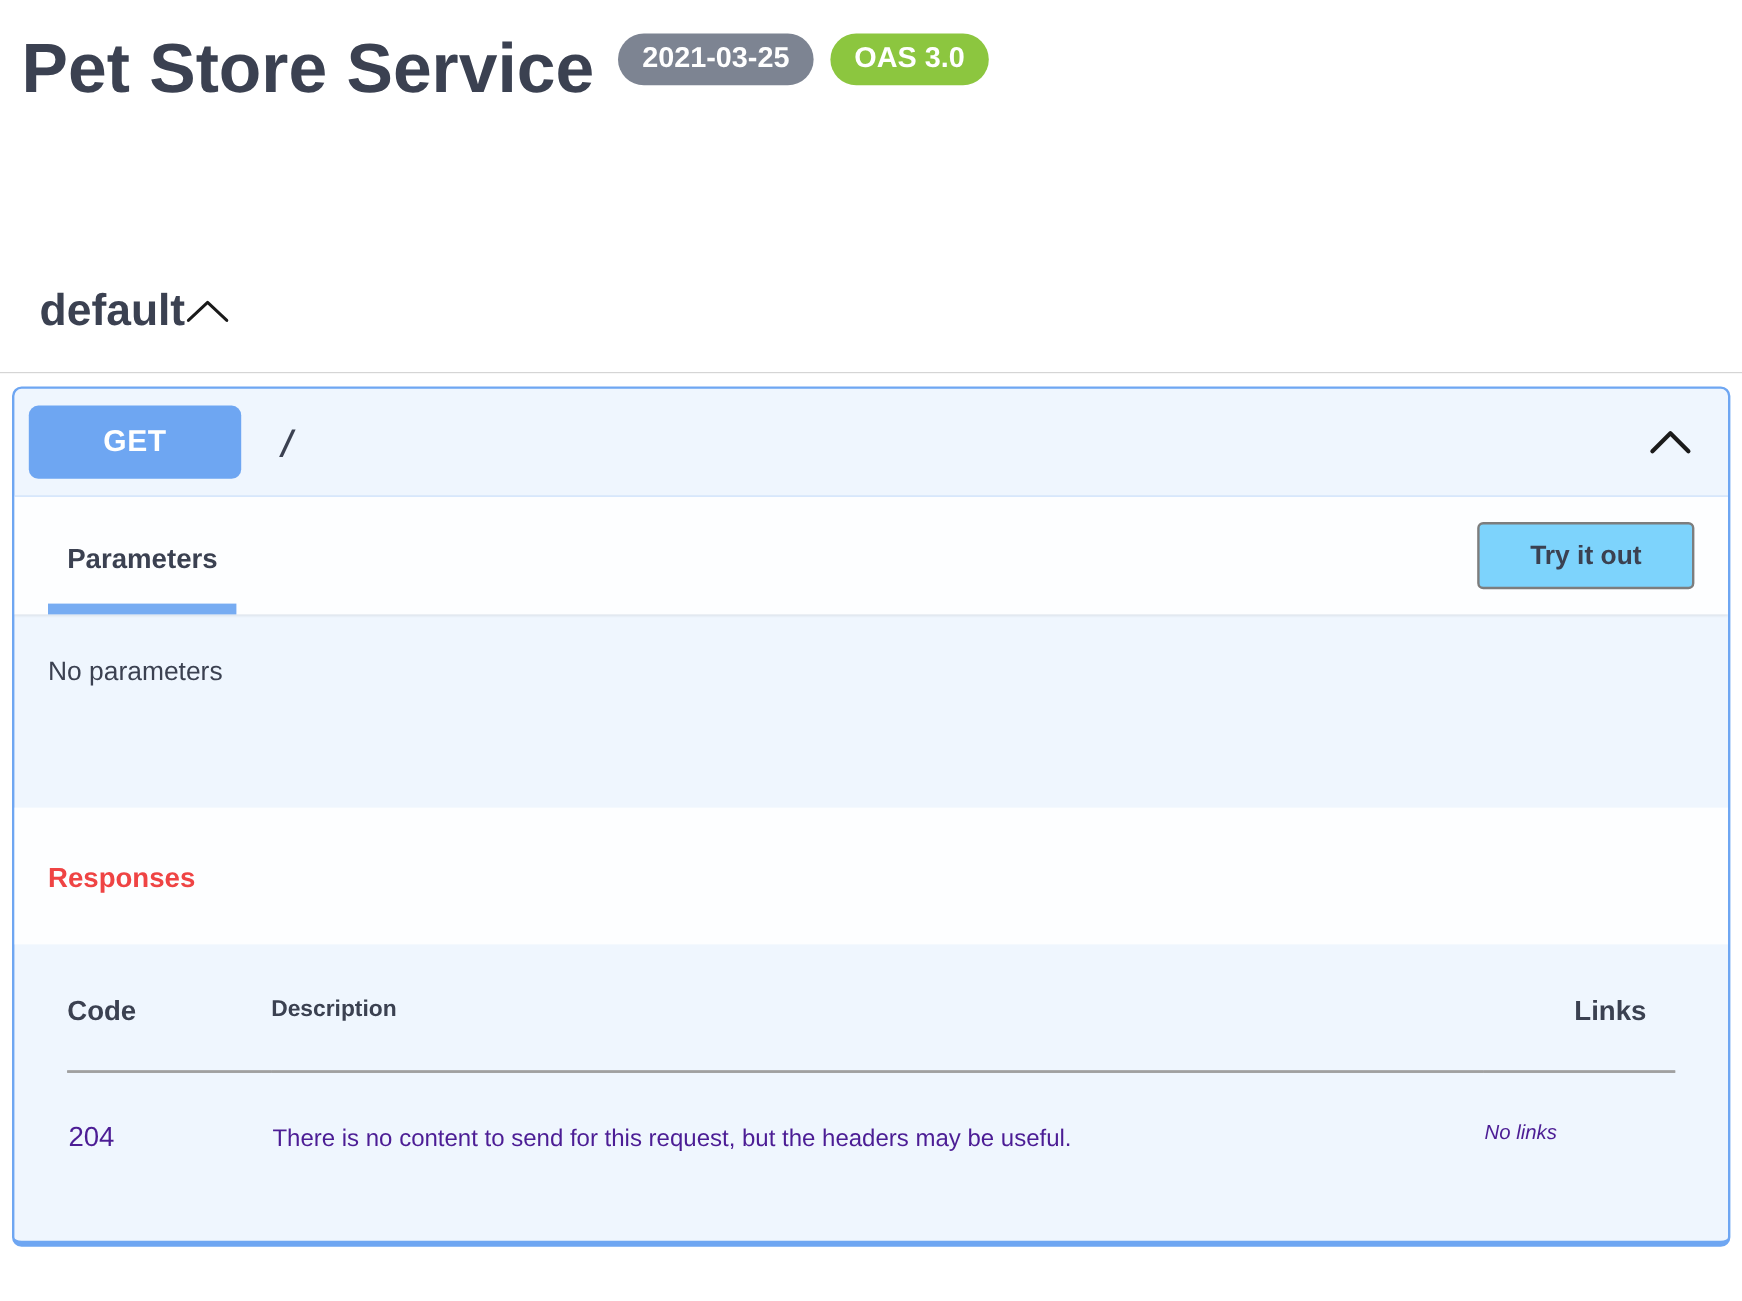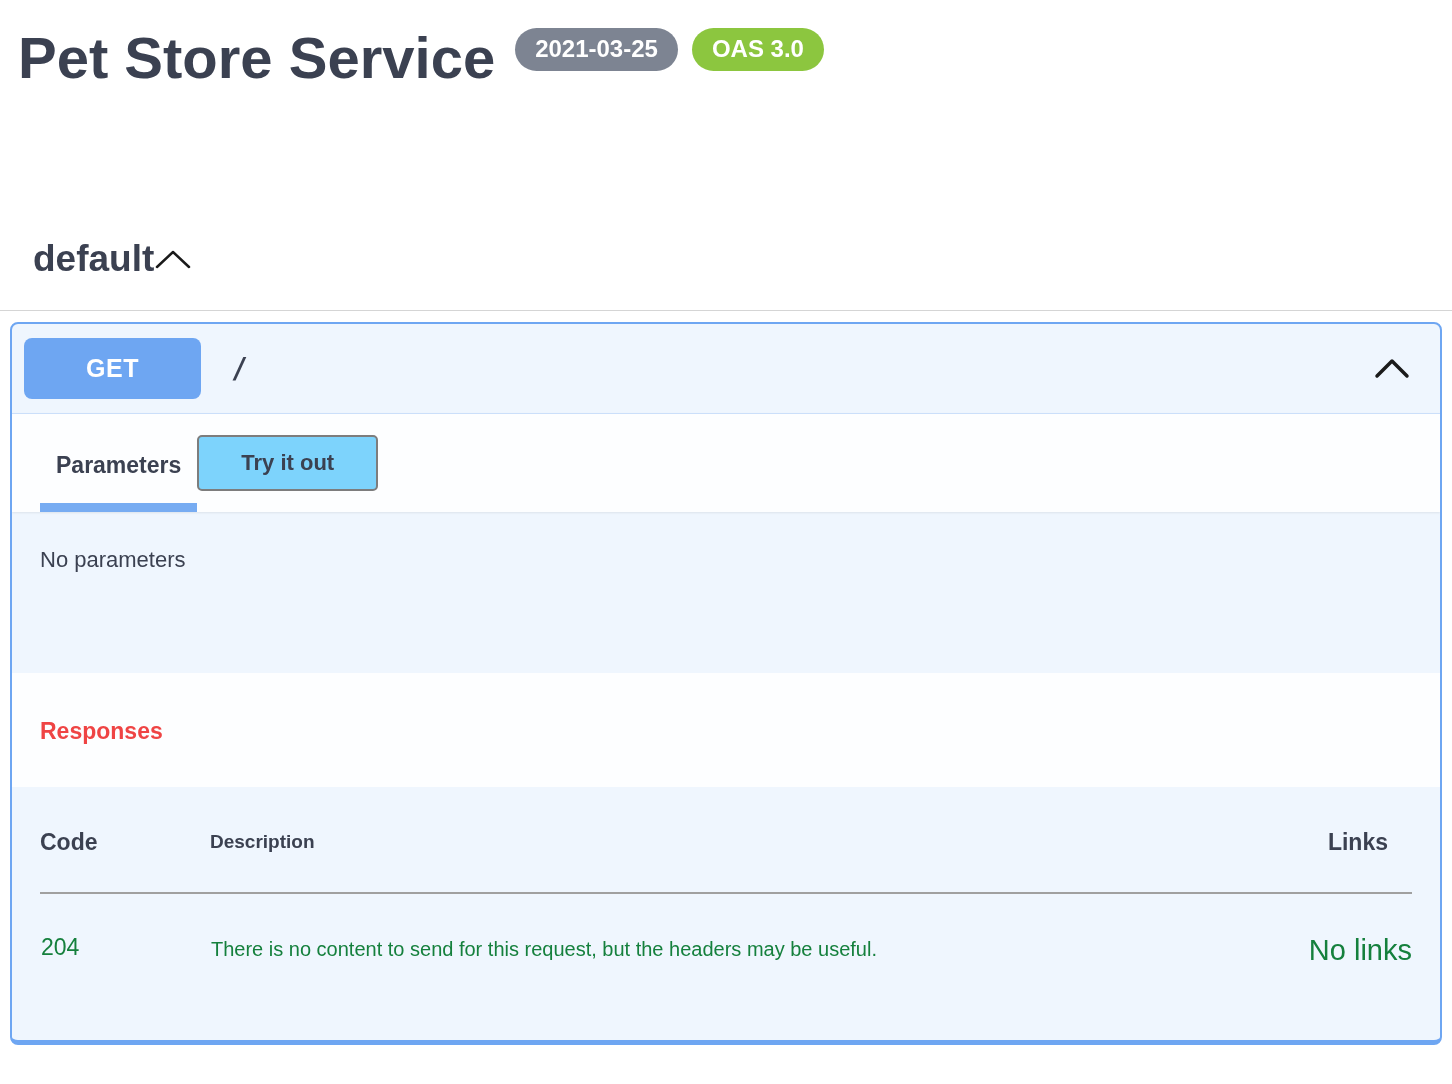--- a/index.html
+++ b/index.html
@@ -100,20 +100,21 @@
     font-family: "DejaVu Sans Mono", monospace;
     font-size: 28px;
     font-weight: 600;
     color: #3b4151;
   }
   .summary-chevron { margin-left: auto; }
 
   
   .section-header {
     display: flex;
+    justify-content: space-between;
     align-items: flex-end;
     background: #fdfeff;
     padding: 0 28px;
     border-top: 1px solid rgba(110, 166, 242, 0.35);
     box-shadow: 0 1px 2px rgba(0,0,0,0.08);
     position: relative;
   }
   .tab-item {
     padding: 38px 16px 0 16px;
     border-bottom: 9px solid #77acf2;
@@ -152,43 +153,43 @@
   }
   .responses-header h4 {
     margin: 0;
     font-size: 23px;
     font-weight: bold;
     color: #ef4444;
   }
 
   
   .responses-body {
-    padding: 42px 28px 72px;
+    padding: 42px 44px 72px;
   }
   .responses-table {
     width: 100%;
     border-collapse: collapse;
   }
   .responses-table th {
     text-align: left;
     padding: 0 0 36px 0;
     color: #3b4151;
     border-bottom: 2px solid #a0a0a0;
   }
   .responses-table th.col-code  { width: 170px; font-size: 23px; }
   .responses-table th.col-desc  { font-size: 19px; }
   .responses-table th.col-links { width: 160px; text-align: right; font-size: 23px; padding-right: 24px; }
   .responses-table td {
     padding-top: 40px;
     vertical-align: top;
-    color: #15803d;
+    color: #4c1d95;
   }
   .responses-table td.cell-code  { font-size: 23px; }
   .responses-table td.cell-desc  { font-size: 20px; padding-top: 44px; }
-  .responses-table td.cell-links { text-align: right; font-size: 29px; white-space: nowrap; padding-right: 0; }
+  .responses-table td.cell-links { text-align: left; font-size: 17px; font-style: italic; white-space: nowrap; padding-right: 0; }
 </style>
 </head>
 <body>
 
 <div class="page">
 
   <header class="info">
     <h1 class="api-title">
       <span>Pet Store Service</span>
       <span class="badges">

